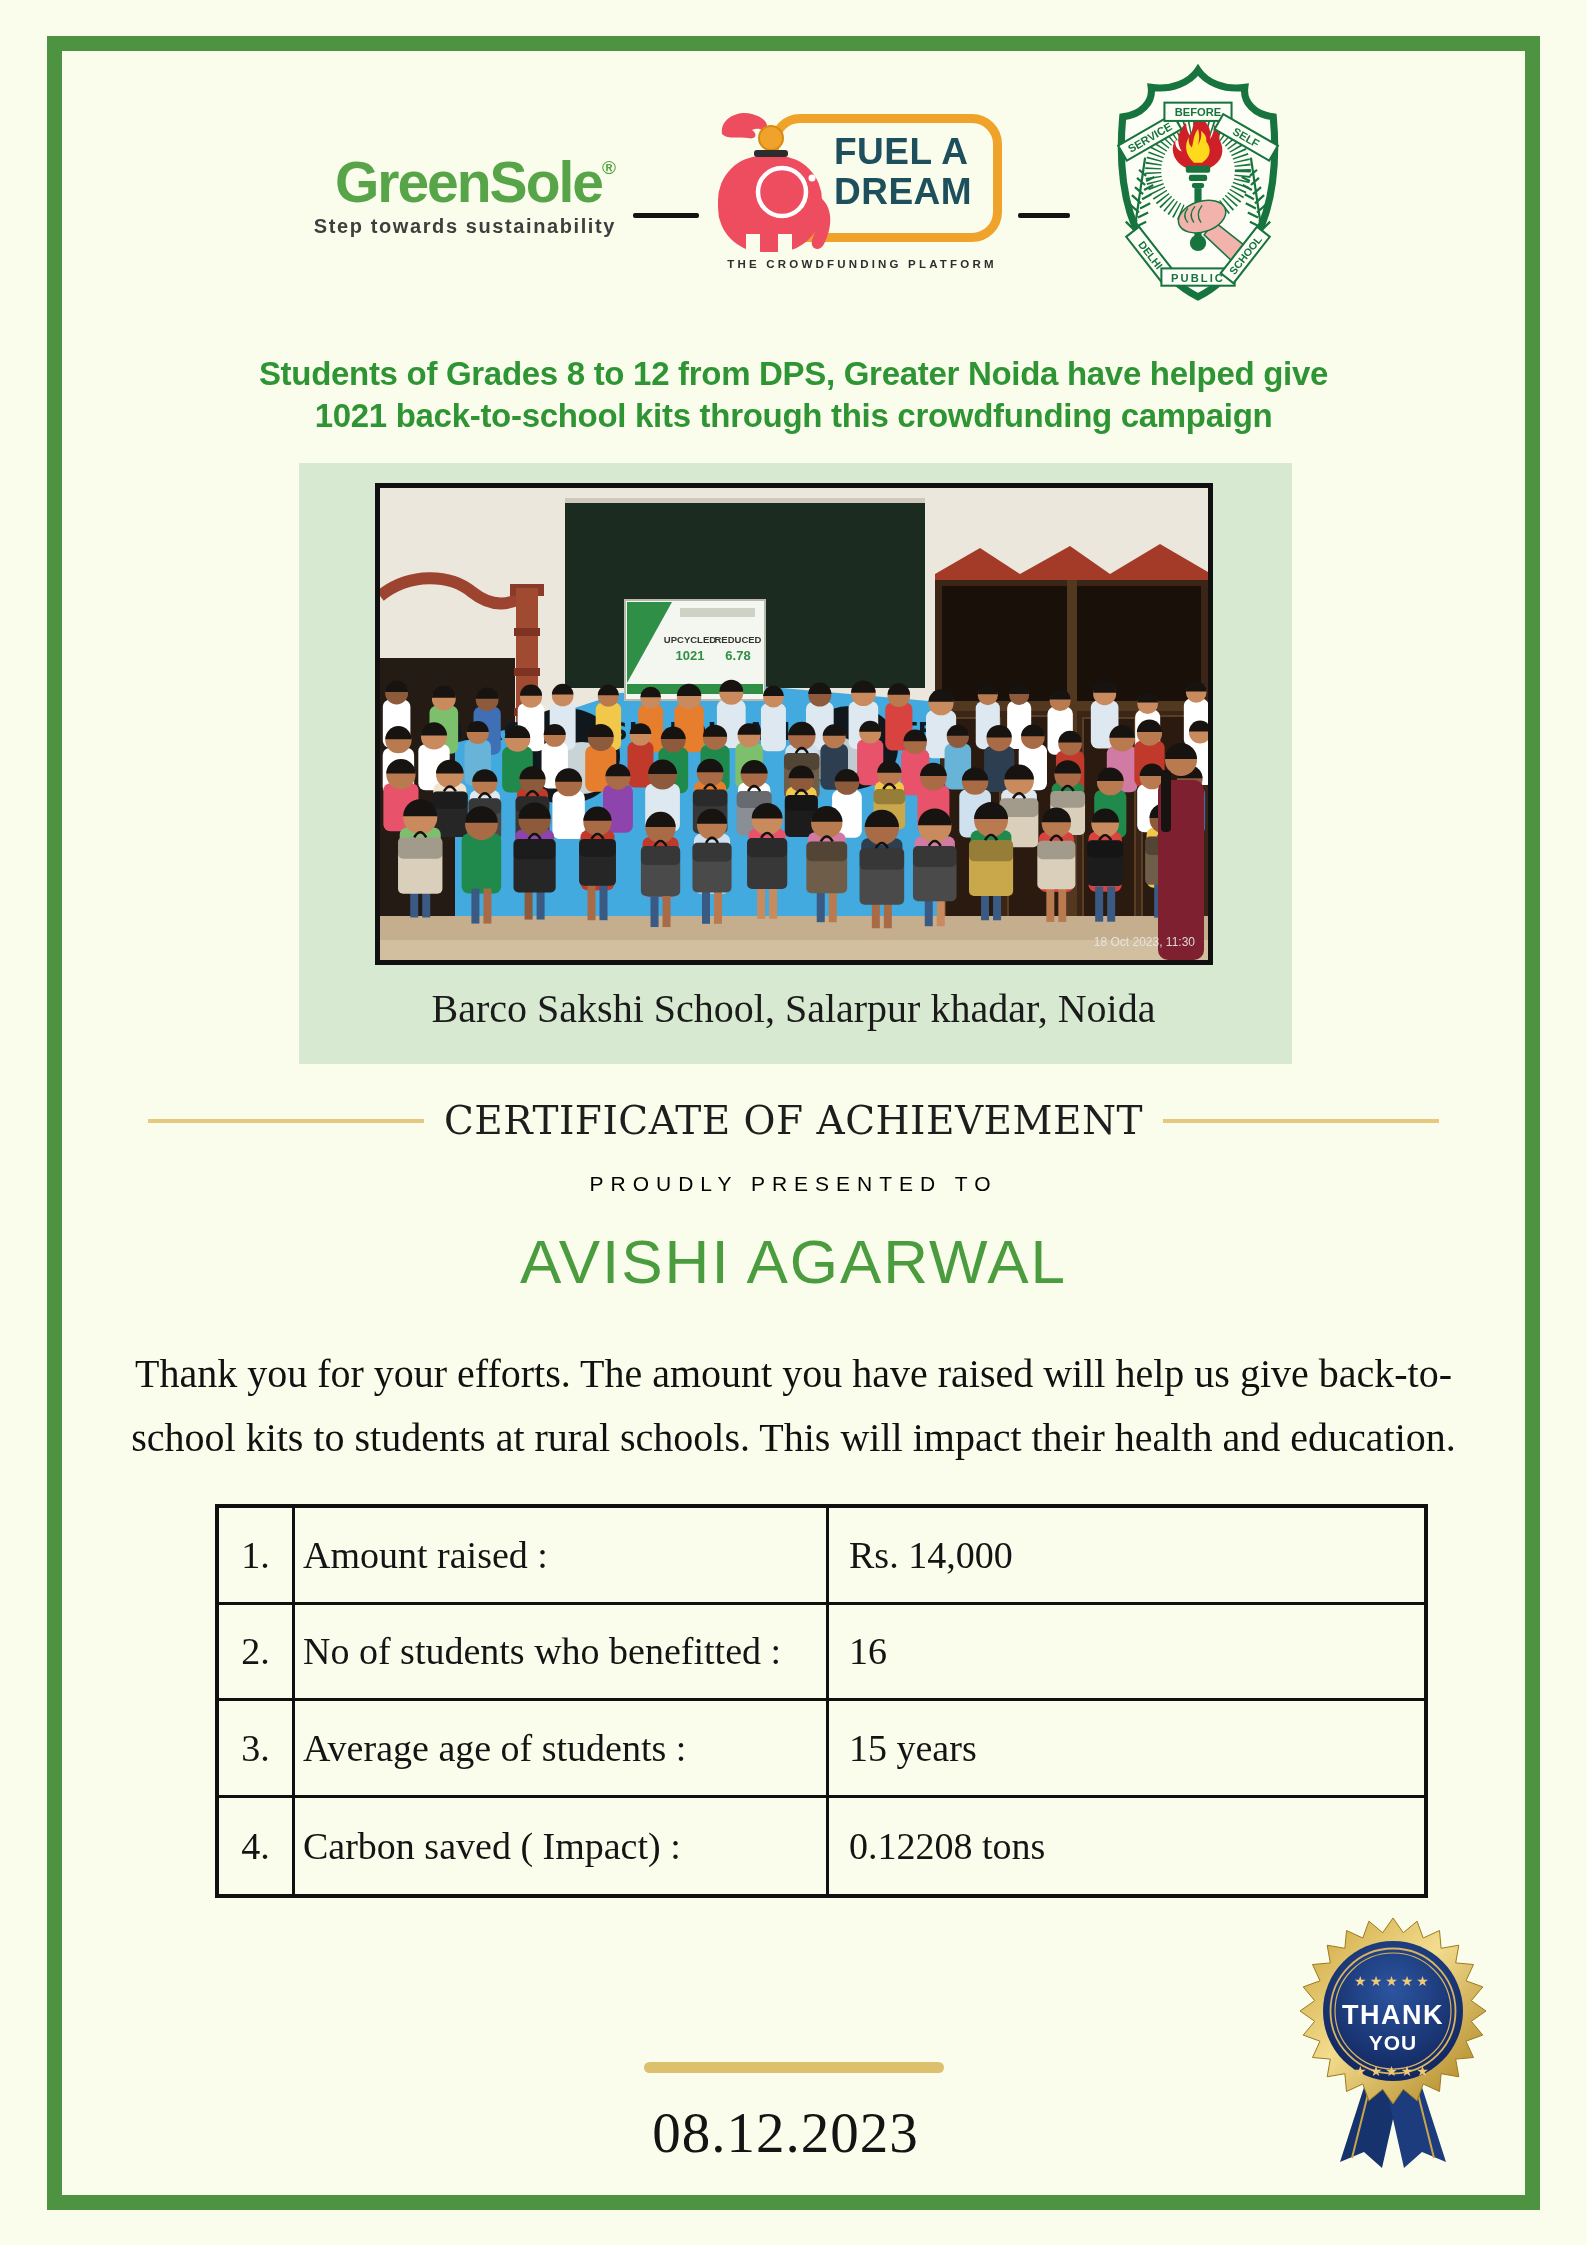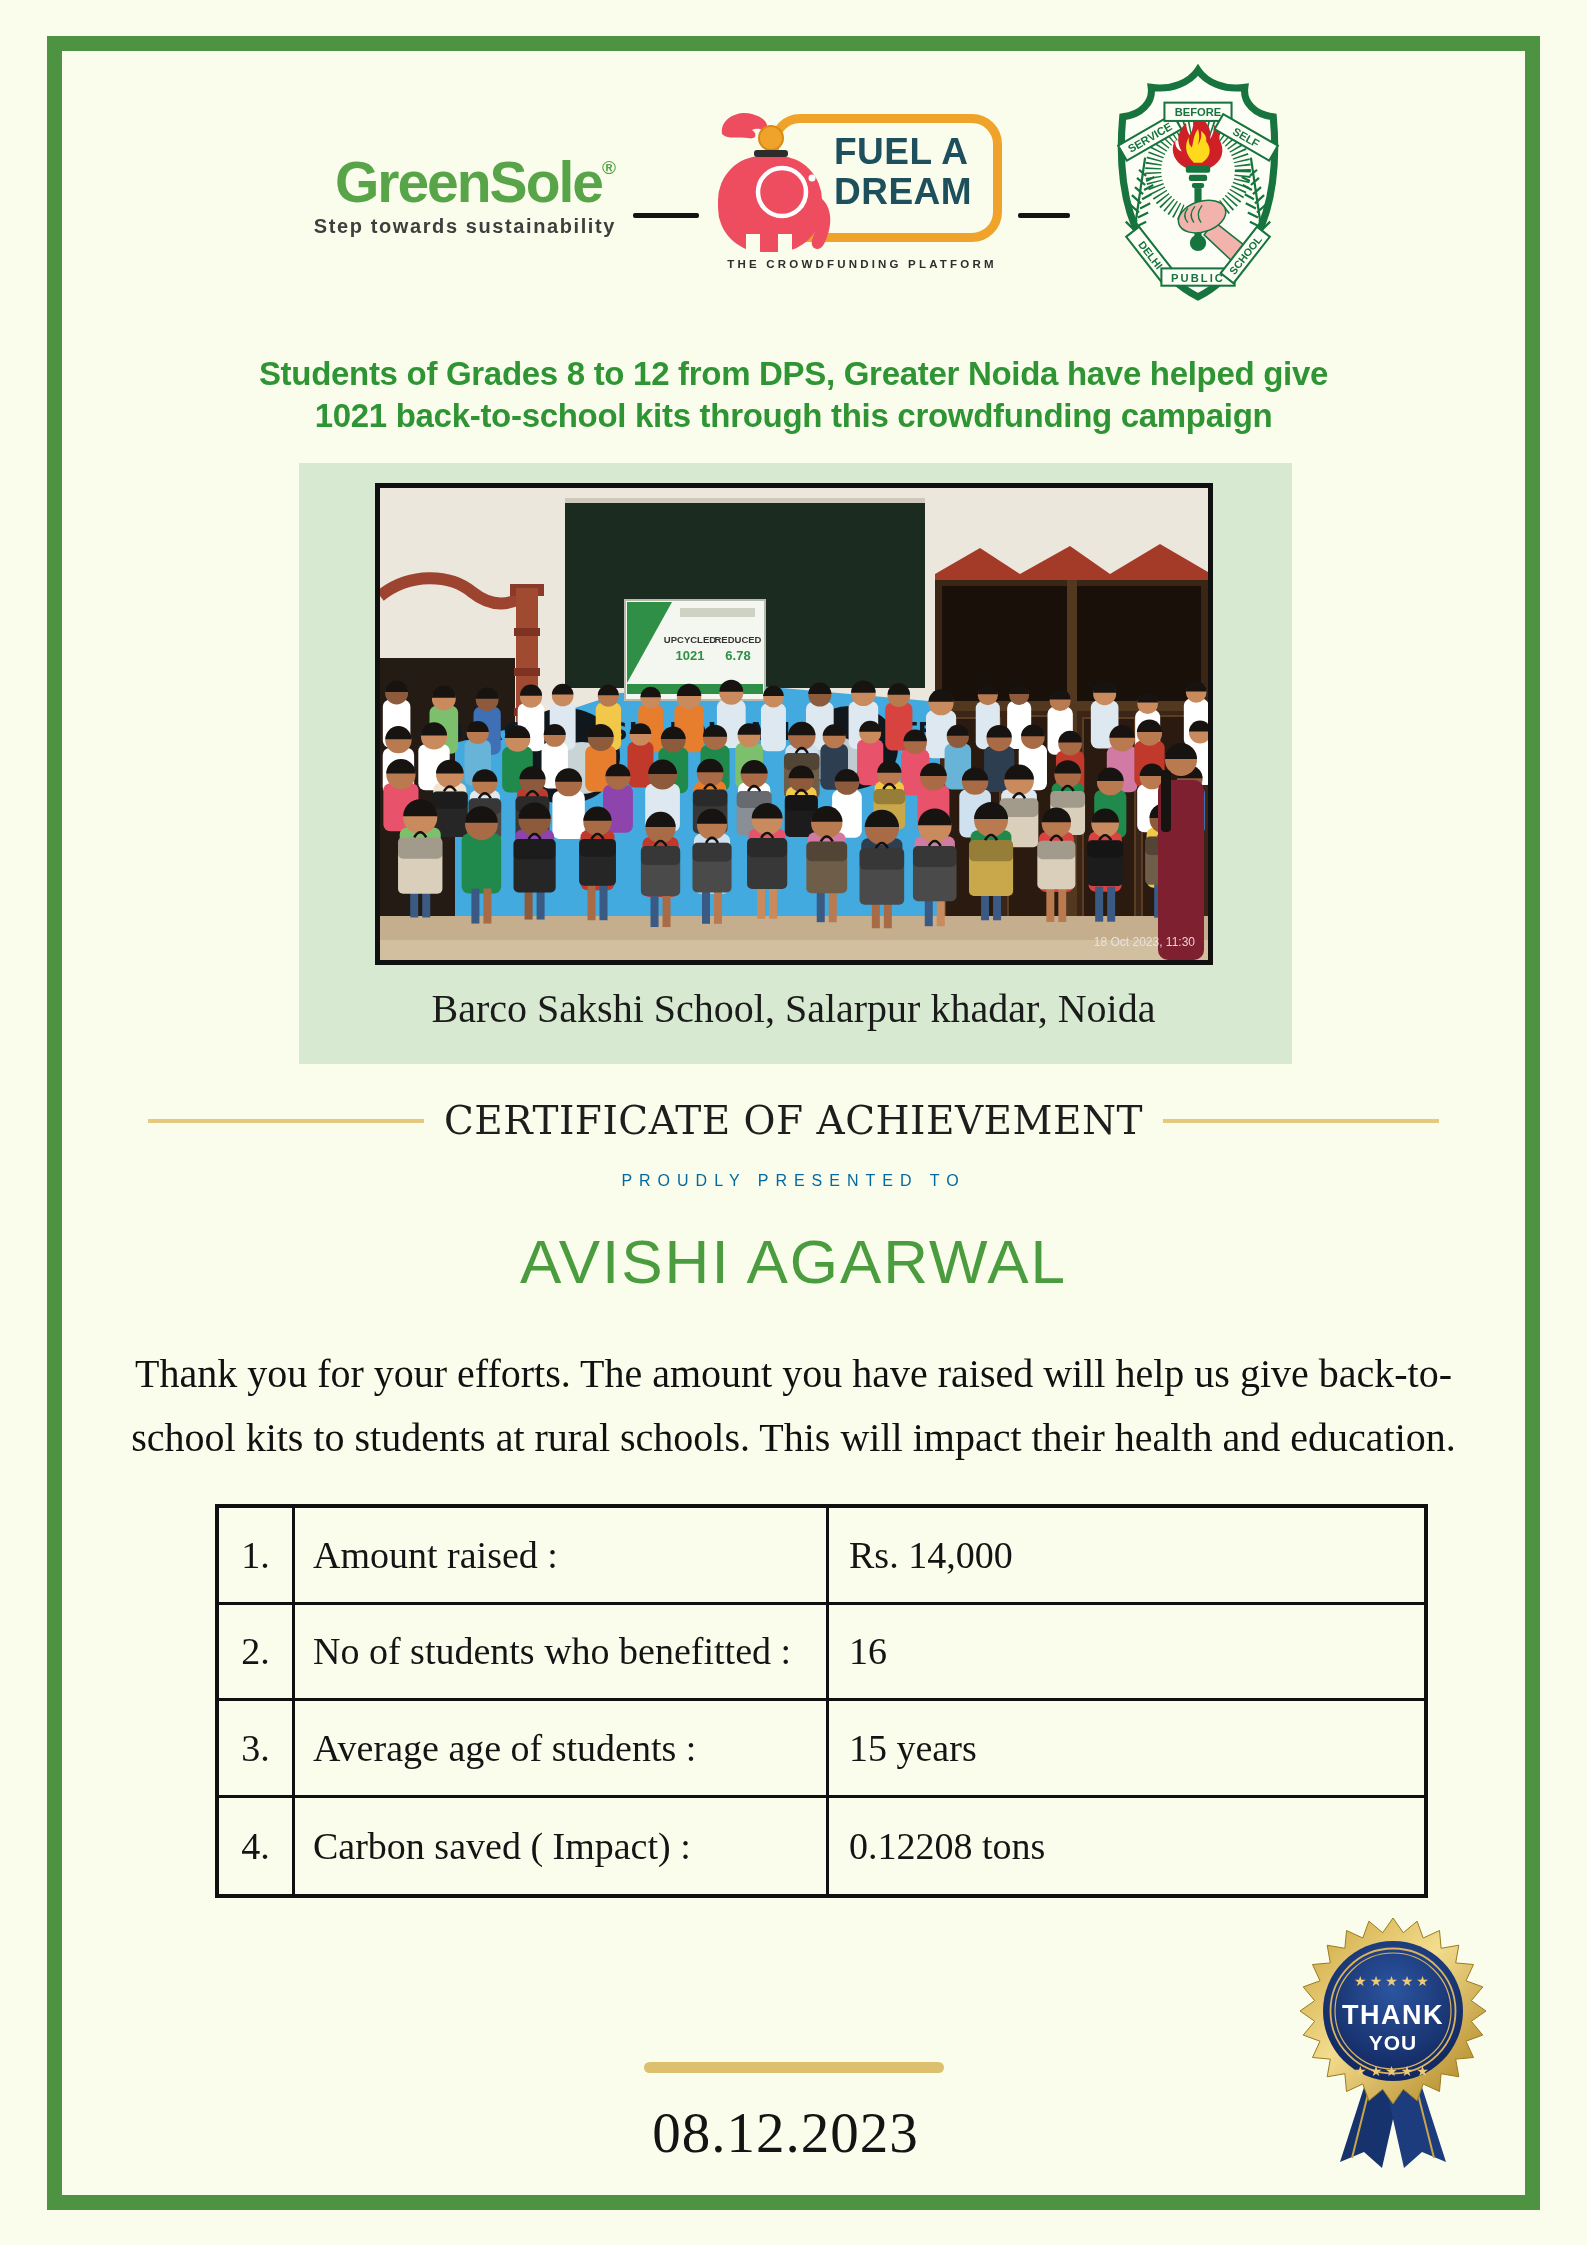--- a/index.html
+++ b/index.html
@@ -32,35 +32,35 @@
   
   .panel{position:absolute;left:299px;top:463px;width:993px;height:601px;background:#d7e9d1;}
   .photo{position:absolute;left:375px;top:483px;width:828px;height:472px;border:5px solid #101010;background:#ece7dd;}
   .caption{position:absolute;left:0;right:0;top:985px;text-align:center;
            font-family:"Liberation Serif",serif;font-size:40px;color:#1b1b1b;}
 
   
   .title-row{position:absolute;left:0;right:0;top:1098px;display:flex;align-items:center;justify-content:center;gap:20px;}
   .gold-line{width:276px;height:4px;background:#e5c97e;}
   .cert-title{font-family:"DejaVu Serif",serif;font-size:39px;letter-spacing:.5px;color:#1e1e1e;}
-  .presented{position:absolute;left:0;right:0;top:1172px;text-align:center;font-size:16px;
-             letter-spacing:7px;color:#0369a1;}
+  .presented{position:absolute;left:0;right:0;top:1172px;text-align:center;font-size:21px;
+             letter-spacing:7px;color:#000000;}
   .big-name{position:absolute;left:0;right:0;top:1226px;text-align:center;font-size:62px;
             letter-spacing:2px;color:#4a9c3e;}
   .body-line{position:absolute;left:0;right:0;text-align:center;font-family:"Liberation Serif",serif;
              font-size:40px;color:#111;}
   .body1{top:1350px;} .body2{top:1414px;}
 
   
   .info-table{position:absolute;left:215px;top:1504px;width:1205px;height:386px;border:4px solid #101010;
               display:grid;grid-template-columns:76px 534px 1fr;grid-auto-rows:1fr;}
   .cell{border-right:3px solid #101010;border-bottom:3px solid #101010;display:flex;align-items:center;
         font-family:"Liberation Serif",serif;font-size:38px;color:#141414;}
   .cell.num{justify-content:center;}
-  .cell.label{padding-left:18px;}
+  .cell.label{padding-left:8px;}
   .cell.value{padding-left:20px;border-right:none;}
   .cell.bb0{border-bottom:none;}
 
   
   .date-line{position:absolute;left:644px;top:2062px;width:300px;height:11px;border-radius:6px;background:#dcc06e;}
   .date-text{position:absolute;left:0;right:16px;top:2100px;text-align:center;
              font-family:"Liberation Serif",serif;font-size:57px;letter-spacing:1px;color:#141414;}
   .badge{position:absolute;left:1288px;top:1906px;}
 </style>
 </head>

